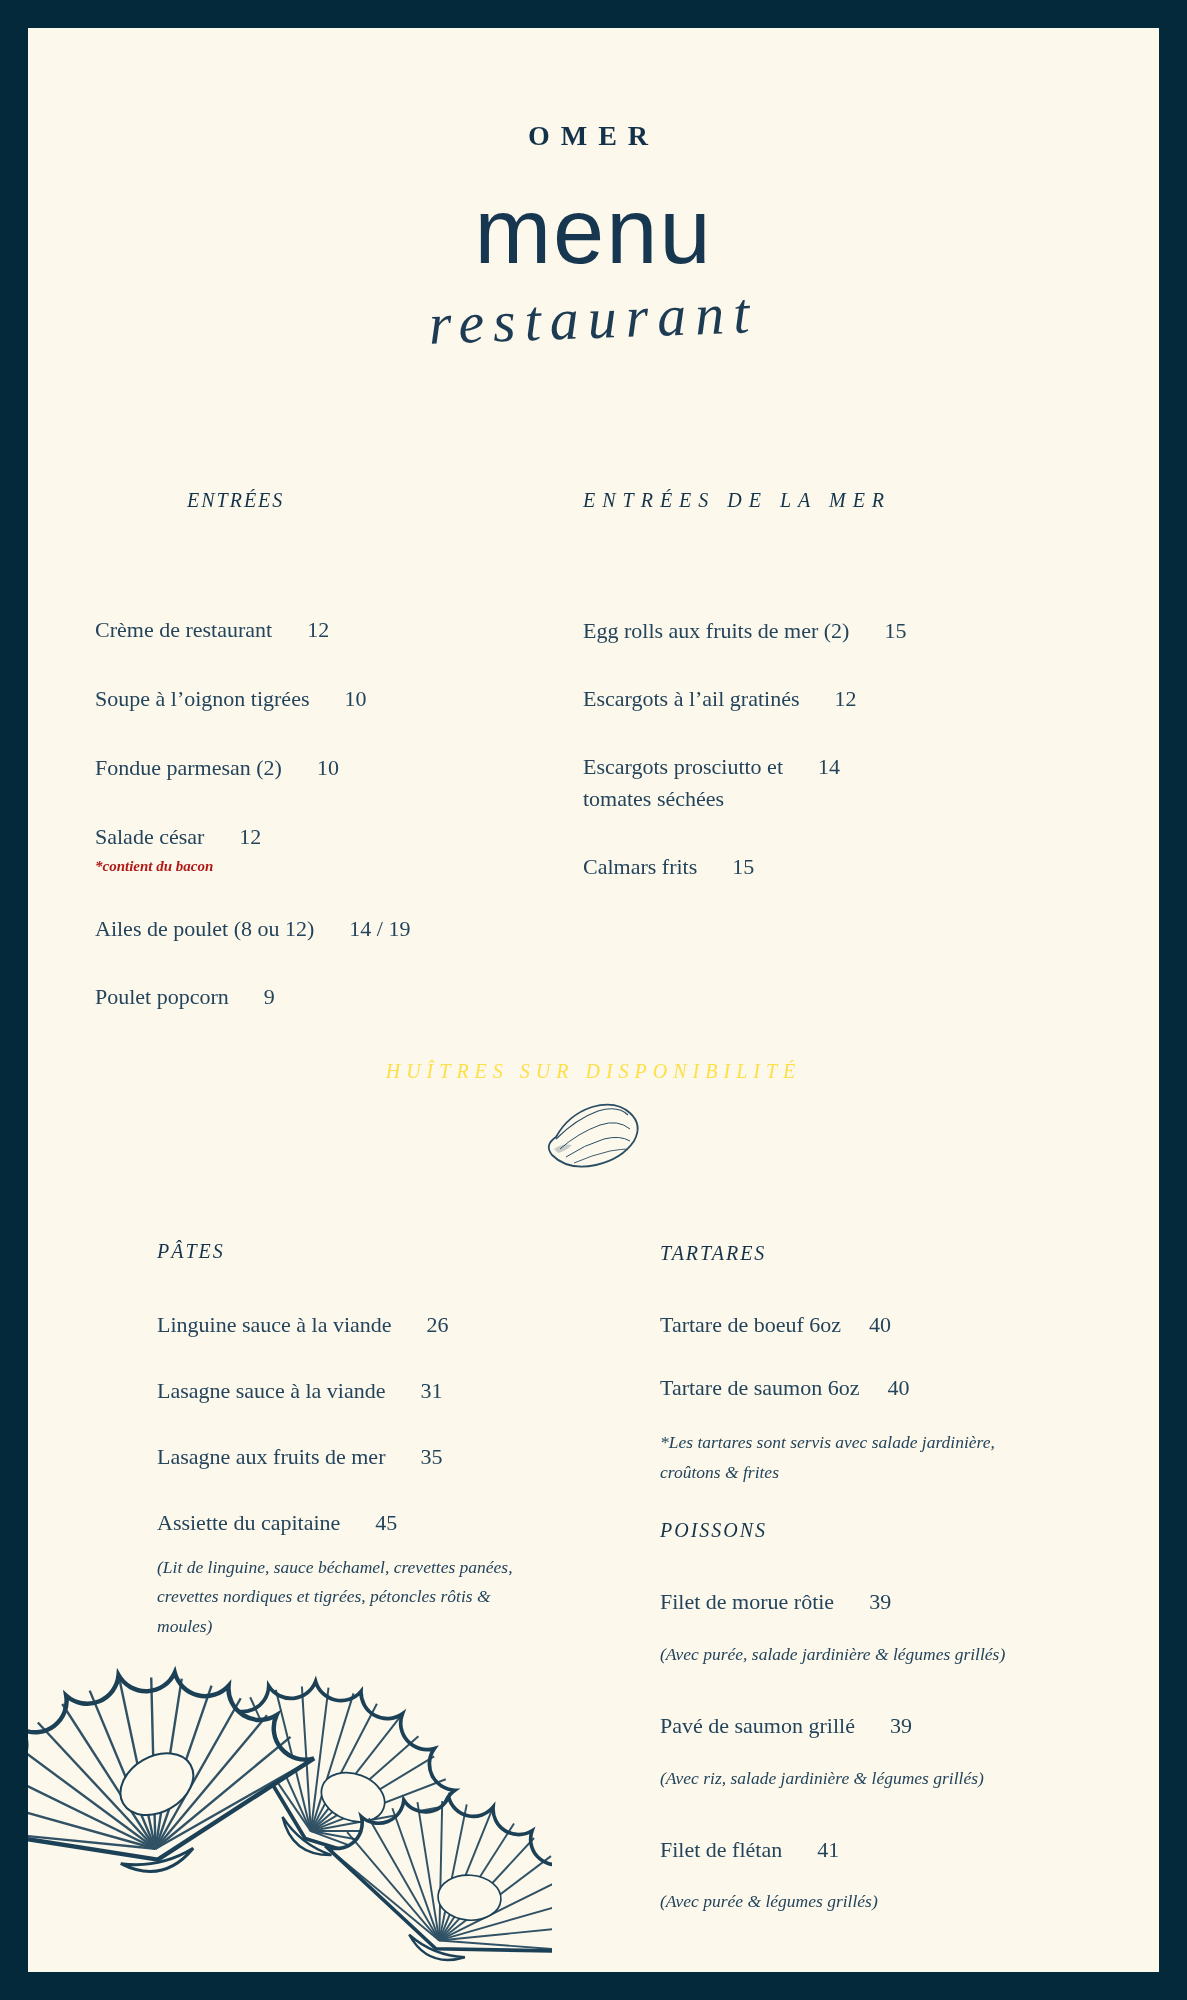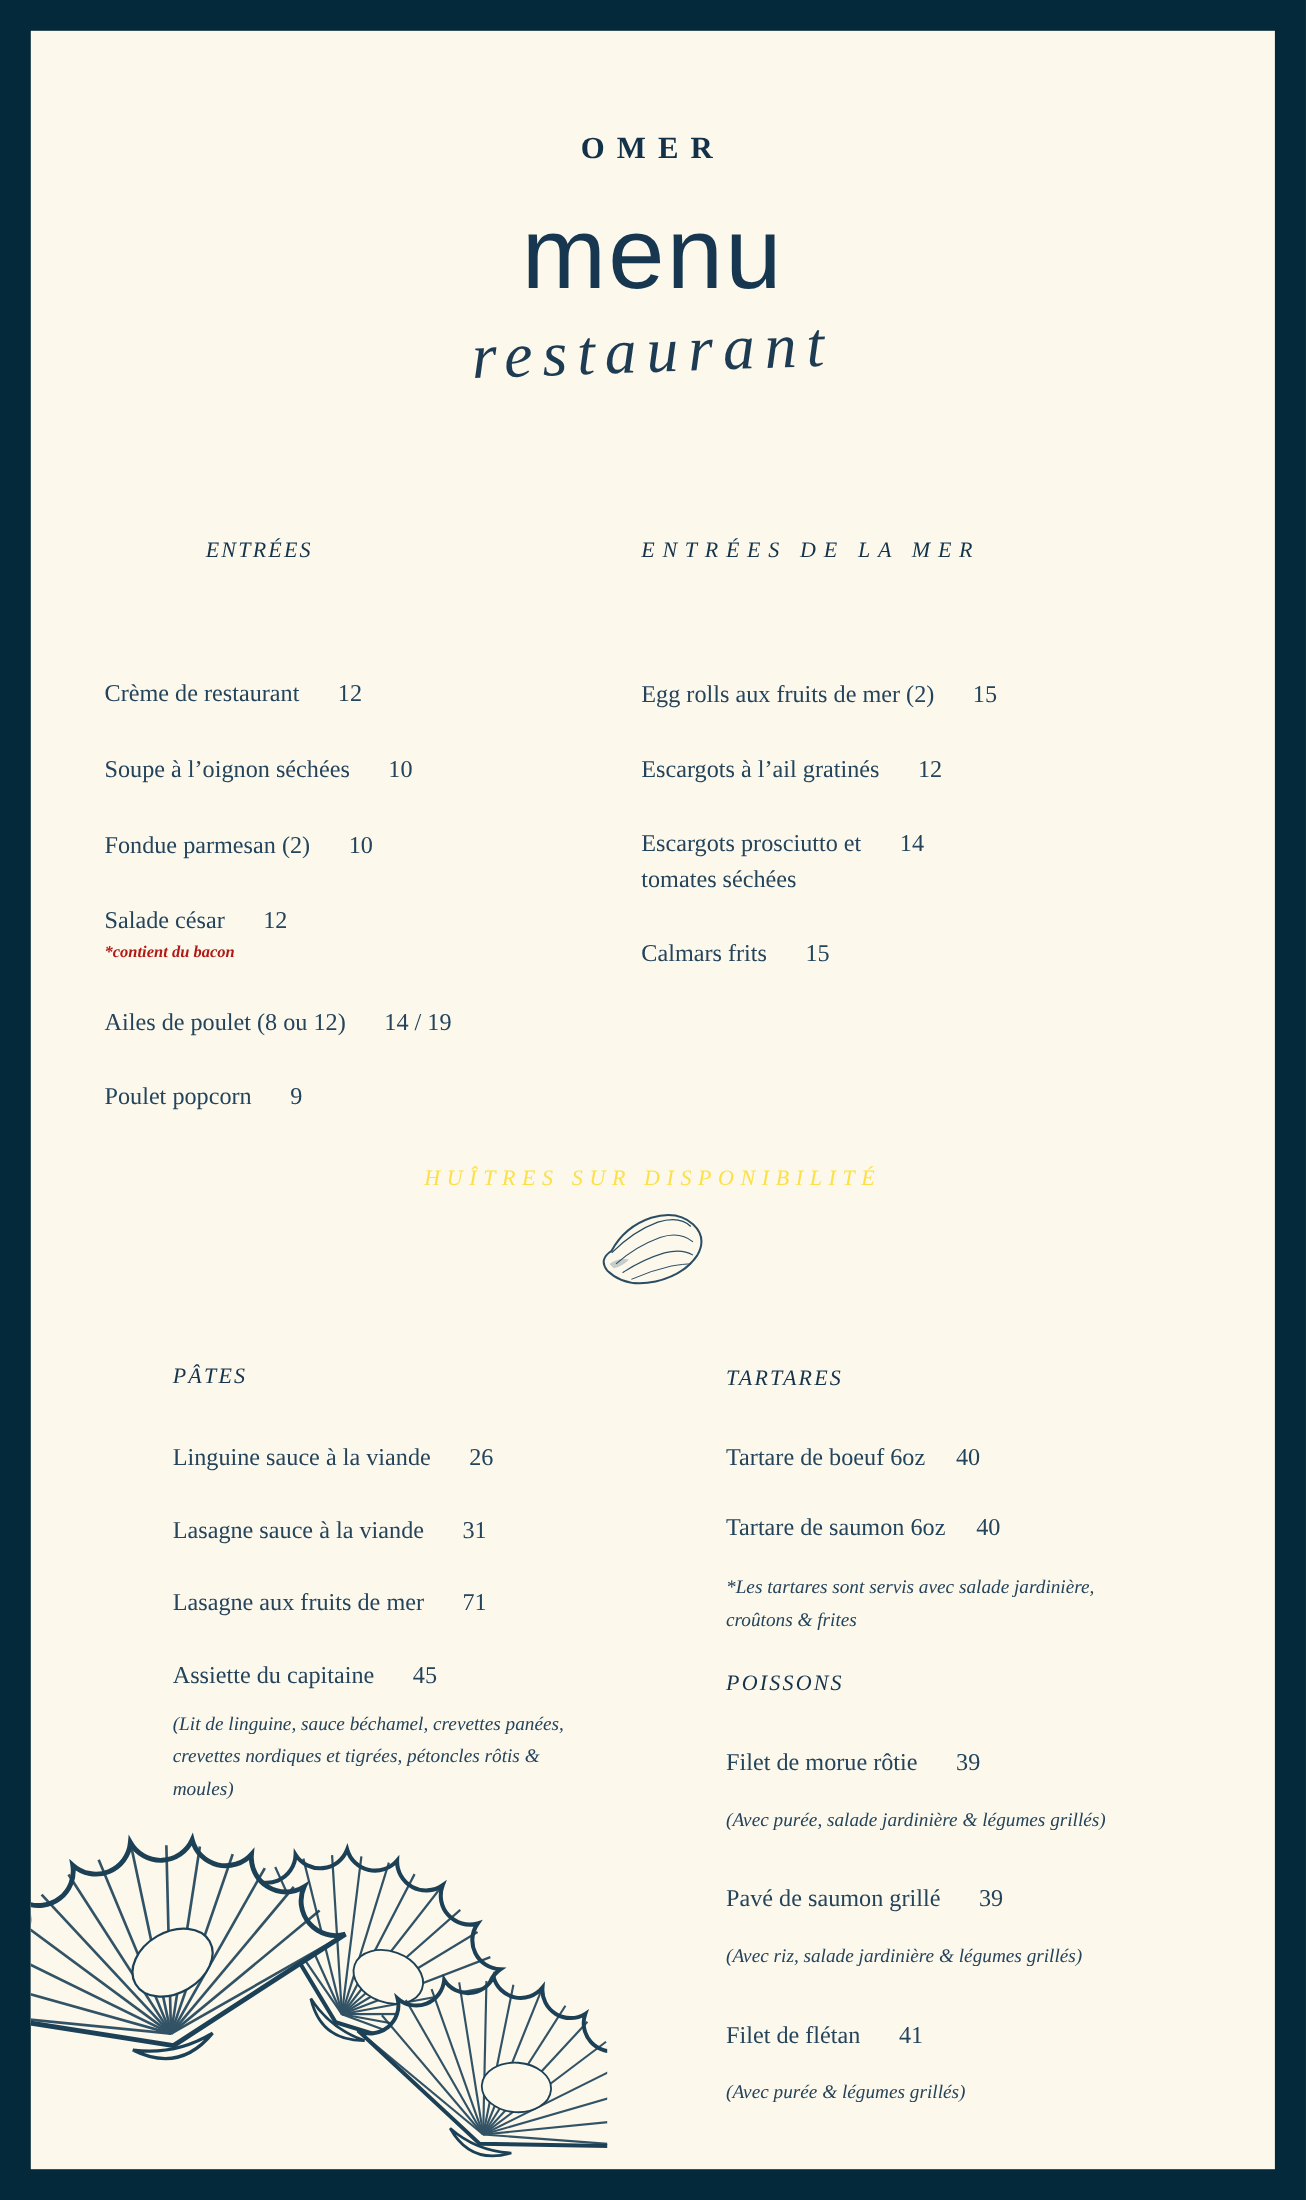--- a/index.html
+++ b/index.html
@@ -100,21 +100,21 @@
   </div>
 
   <section class="section" id="entrees">
     <h2>ENTRÉES</h2>
     <div class="items">
         <div class="menu-item">
           <span class="item-name">Crème de restaurant</span>
           <span class="item-price">12</span>
         </div>
         <div class="menu-item">
-          <span class="item-name">Soupe à l’oignon séchées</span>
+          <span class="item-name">Soupe à l’oignon tigrées</span>
           <span class="item-price">10</span>
         </div>
         <div class="menu-item">
           <span class="item-name">Fondue parmesan (2)</span>
           <span class="item-price">10</span>
         </div>
         <div class="menu-item">
           <span class="item-name">Salade césar</span>
           <span class="item-price">12</span>
         </div>
@@ -171,21 +171,21 @@
         <div class="menu-item">
           <span class="item-name">Linguine sauce à la viande</span>
           <span class="item-price">26</span>
         </div>
         <div class="menu-item">
           <span class="item-name">Lasagne sauce à la viande</span>
           <span class="item-price">31</span>
         </div>
         <div class="menu-item">
           <span class="item-name">Lasagne aux fruits de mer</span>
-          <span class="item-price">71</span>
+          <span class="item-price">35</span>
         </div>
         <div class="menu-item">
           <span class="item-name">Assiette du capitaine</span>
           <span class="item-price">45</span>
         </div>
         <div class="item-note detail">(Lit de linguine, sauce béchamel, crevettes panées, crevettes nordiques et tigrées, pétoncles rôtis &amp; moules)</div>
       </div>
   </section>
 
   <div class="section" id="right-stack">

